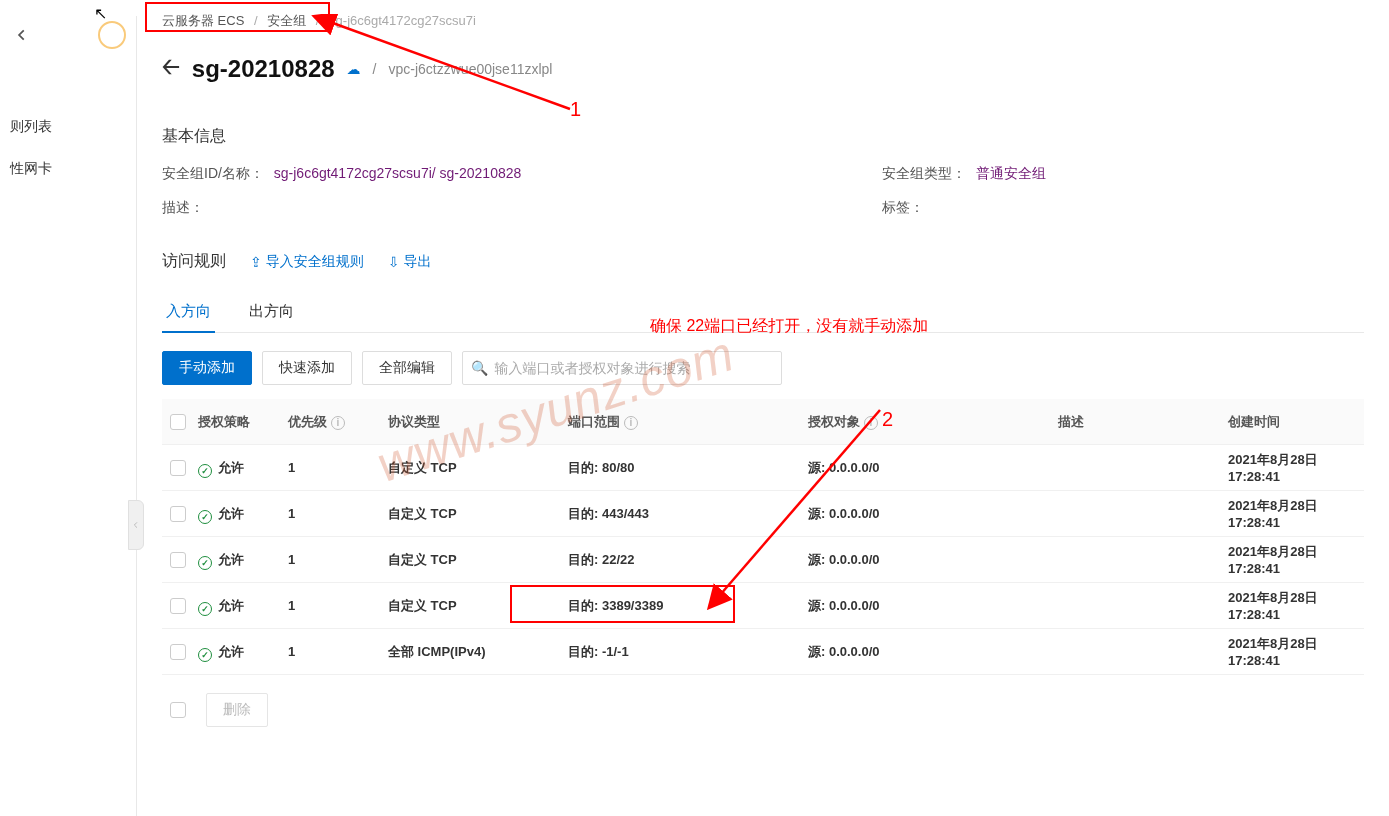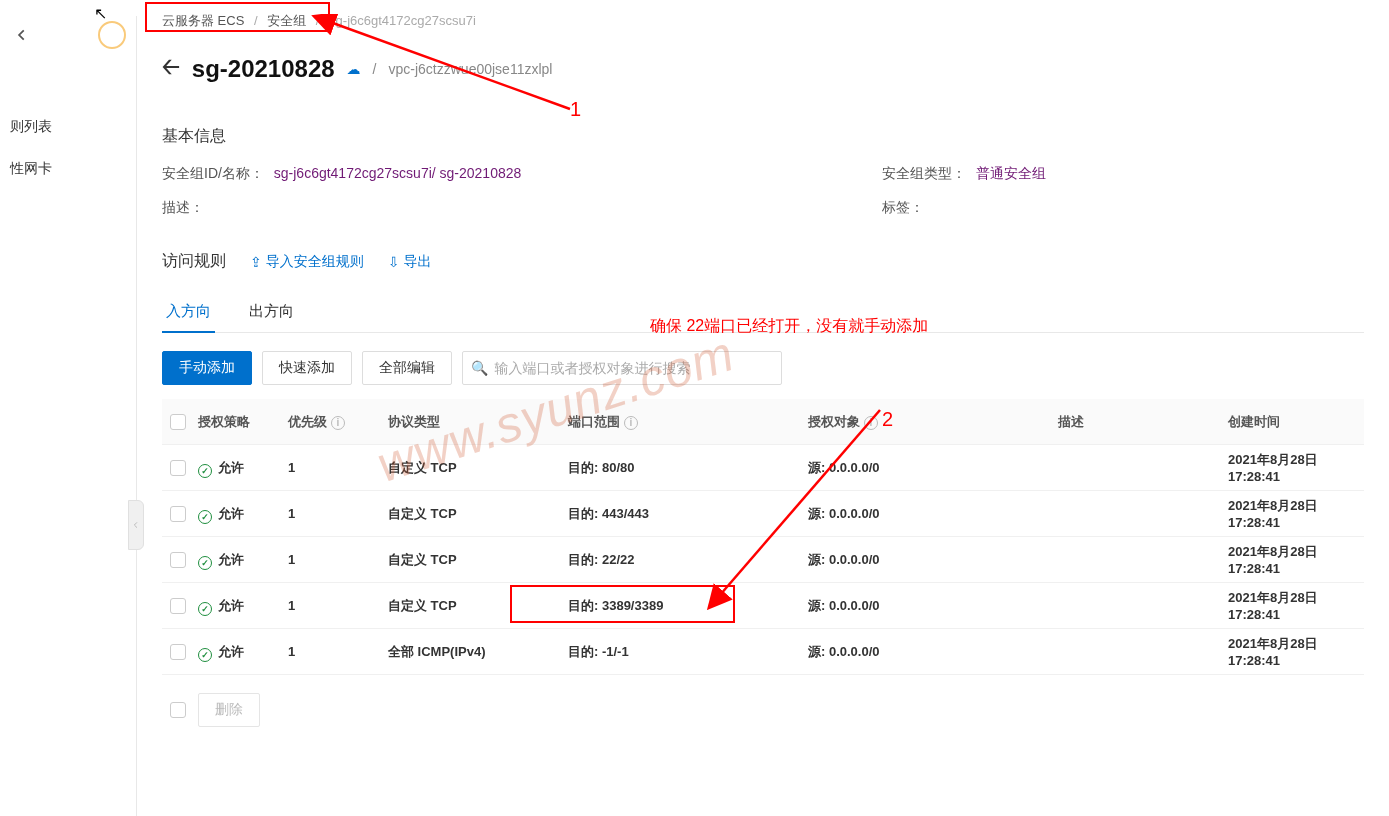--- a/index.html
+++ b/index.html
@@ -150,21 +150,21 @@
     }
     .allow-icon::after { content: "✓"; }
     .info-icon {
       display: inline-block; width: 14px; height: 14px;
       border: 1px solid #bbb; border-radius: 50%;
       text-align: center; line-height: 12px; font-size: 10px;
       color: #bbb; margin-left: 4px;
     }
     .footer-row {
       margin-top: 18px;
-      display: flex; align-items: center; gap: 12px;
+      display: flex; align-items: center; gap: 20px;
     }
     .btn.disabled { color: #bbb; border-color: #e5e5e5; cursor: not-allowed; }
     
     .anno-box1 {
       position: absolute;
       left: 145px; top: 2px;
       width: 185px; height: 30px;
       border: 2px solid #ff0000;
       pointer-events: none;
     }

